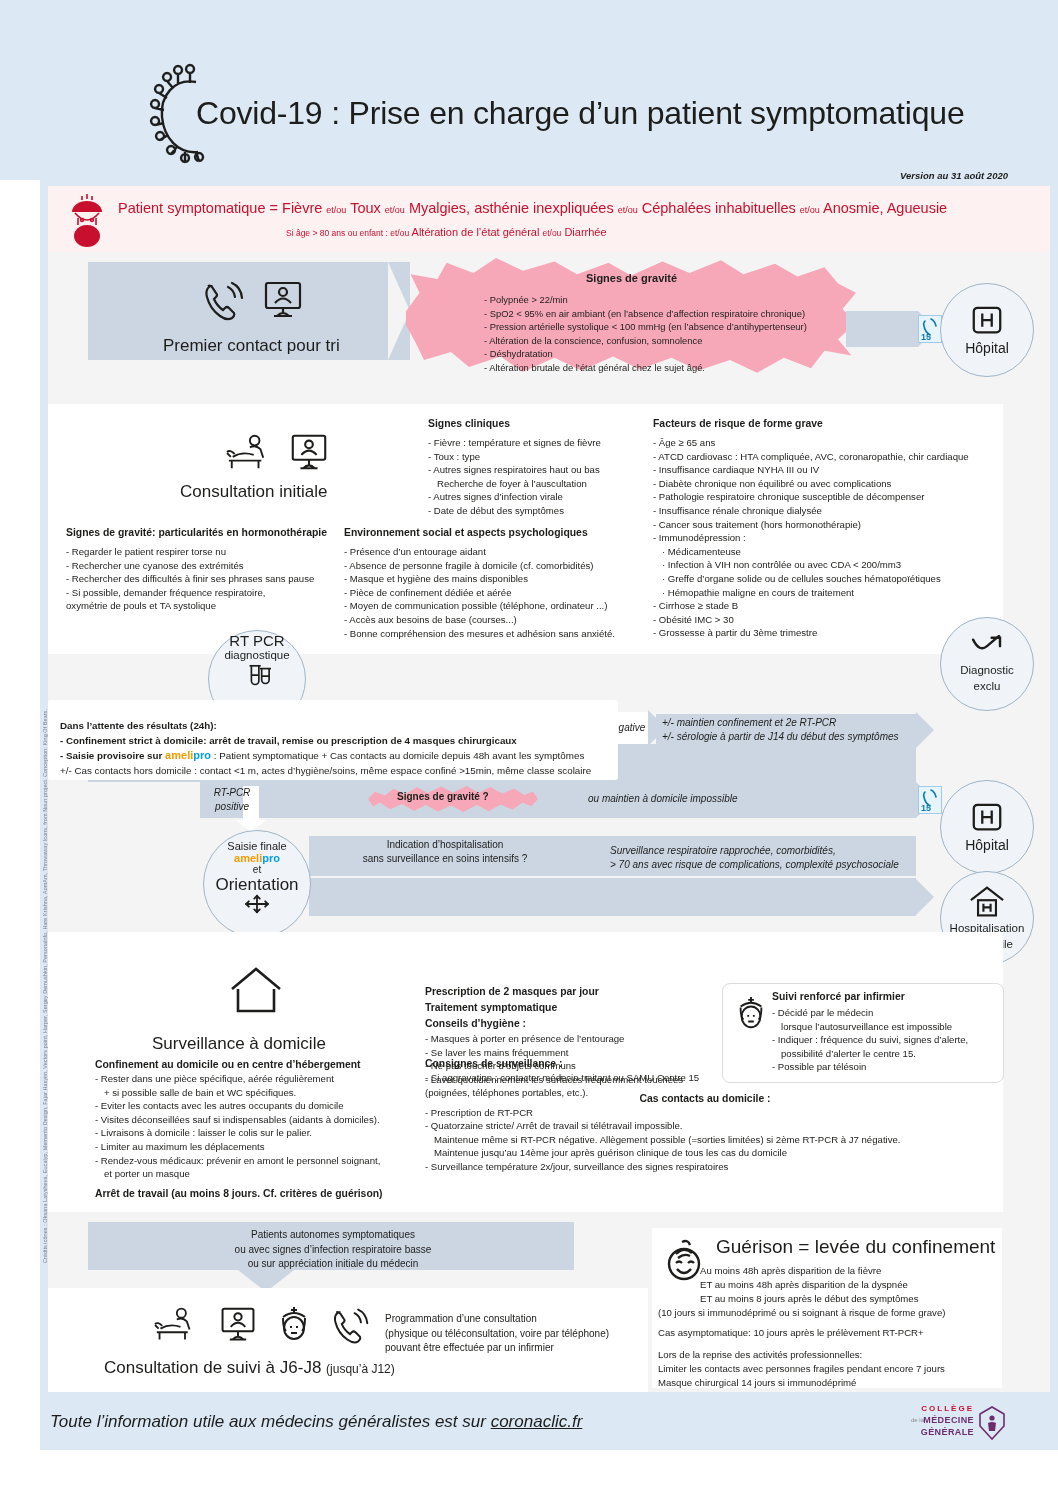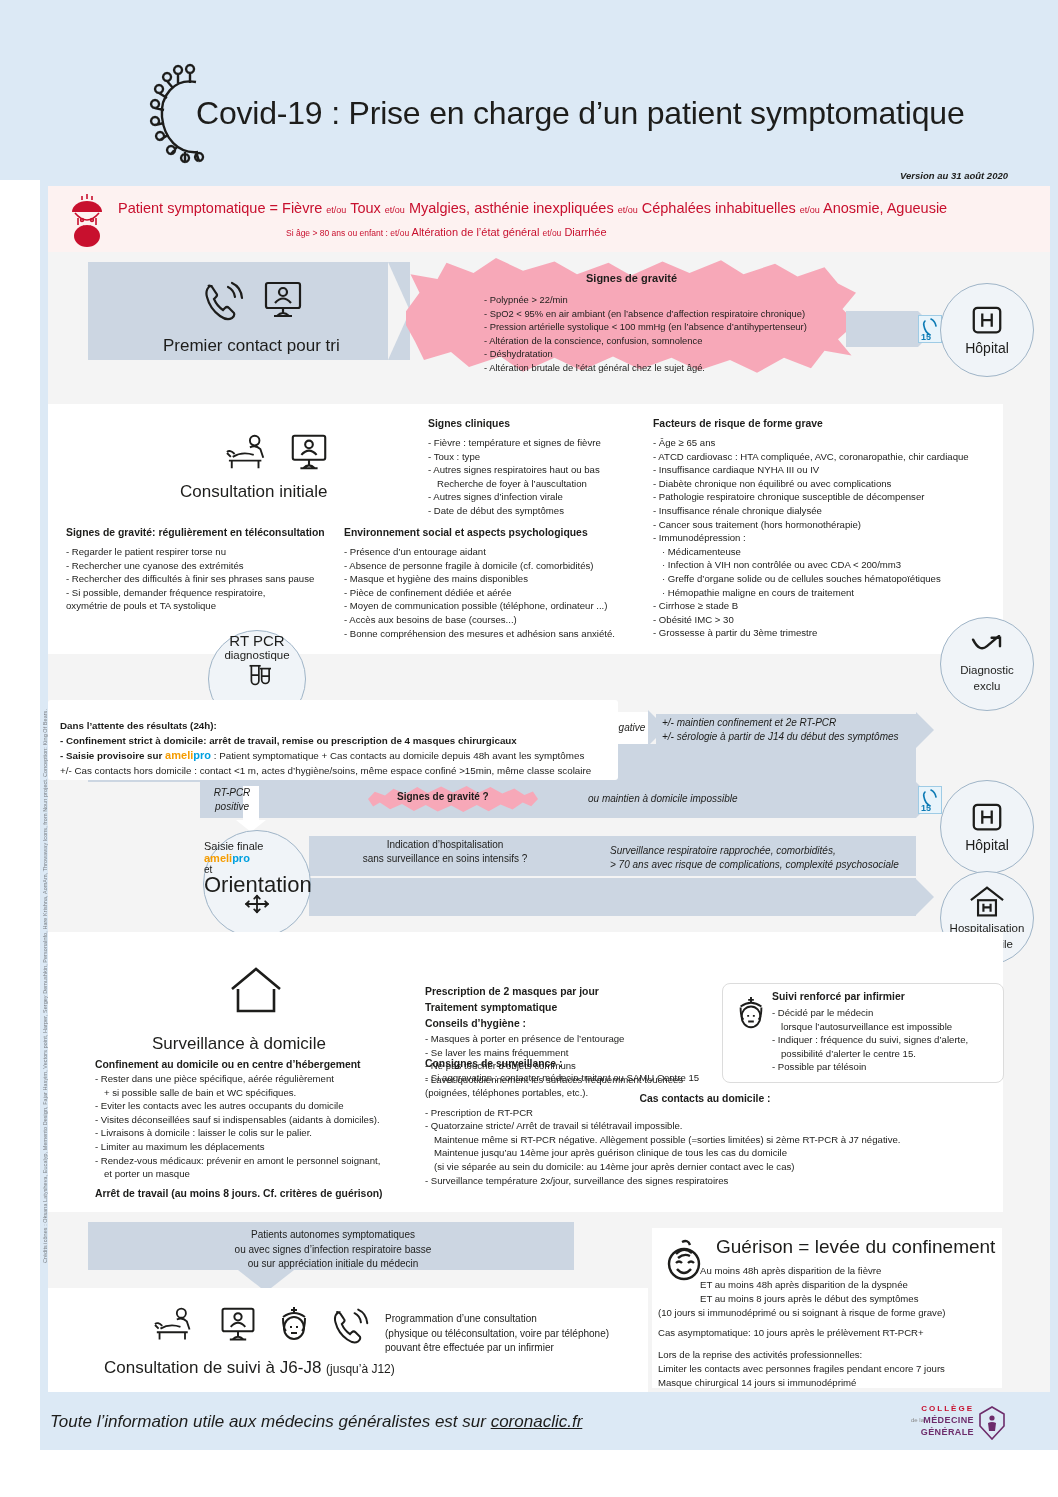--- a/index.html
+++ b/index.html
@@ -92,24 +92,24 @@
 
   .itl{font-style:italic;font-size:10px;color:#1d1d1b;line-height:14px;}
 
   
   .blob{position:absolute;left:368px;top:784px;width:170px;height:30px;background:#f7a8b8;
     clip-path:polygon(0% 50%,4% 26%,10% 38%,15% 16%,22% 33%,29% 10%,35% 30%,43% 8%,50% 28%,58% 7%,65% 29%,72% 10%,79% 32%,86% 15%,92% 37%,97% 25%,100% 50%,96% 74%,91% 62%,85% 85%,78% 68%,71% 91%,64% 70%,56% 93%,49% 72%,41% 92%,34% 70%,27% 90%,20% 67%,13% 84%,7% 62%,3% 75%);}
   .blob-t{position:absolute;left:397px;top:791px;font-size:10px;font-weight:bold;color:#1d1d1b;}
 
   
   .orient{position:absolute;left:203px;top:830px;width:106px;height:106px;border-radius:50%;
-          background:#f0f4f8;border:1px solid #9fb4c7;text-align:left;}
+          background:#f0f4f8;border:1px solid #9fb4c7;text-align:center;}
   .orient .t1{font-size:11px;margin-top:9px;color:#1d1d1b;}
   .orient .t3{font-size:10px;color:#1d1d1b;}
-  .orient .t4{font-size:22px;color:#1d1d1b;line-height:19px;}
+  .orient .t4{font-size:17px;color:#1d1d1b;line-height:19px;}
 
   
   .sd-card{position:absolute;left:48px;top:932px;width:955px;height:280px;background:#ffffff;}
   .sd-icon{position:absolute;left:228px;top:965px;width:56px;height:50px;}
   .sd-label{position:absolute;left:152px;top:1018px;font-size:17px;color:#1d1d1b;margin-top:16px;}
   .sd-mid{position:absolute;left:425px;top:938px;width:310px;}
   .sd-left{position:absolute;left:95px;top:1059px;width:330px;}
   .sd-right{position:absolute;left:425px;top:1058px;width:560px;}
 
   .nurse-box{position:absolute;left:722px;top:983px;width:280px;height:98px;background:#ffffff;border:1px solid #dcdcdc;border-radius:8px;}
@@ -319,21 +319,21 @@
     <div class="li ind">· Médicamenteuse</div>
     <div class="li ind">· Infection à VIH non contrôlée ou avec CDA &lt; 200/mm3</div>
     <div class="li ind">· Greffe d’organe solide ou de cellules souches hématopoïétiques</div>
     <div class="li ind">· Hémopathie maligne en cours de traitement</div>
     <div class="li">- Cirrhose ≥ stade B</div>
     <div class="li">- Obésité IMC &gt; 30</div>
     <div class="li">- Grossesse à partir du 3ème trimestre</div>
   </div>
 
   <div class="col-tc">
-    <div class="h4">Signes de gravité: régulièrement en téléconsultation</div>
+    <div class="h4">Signes de gravité: particularités en hormonothérapie</div>
     <div class="li">- Regarder le patient respirer torse nu</div>
     <div class="li">- Rechercher une cyanose des extrémités</div>
     <div class="li">- Rechercher des difficultés à finir ses phrases sans pause</div>
     <div class="li">- Si possible, demander fréquence respiratoire,</div>
     <div class="li">oxymétrie de pouls et TA systolique</div>
   </div>
 
   <div class="col-env">
     <div class="h4">Environnement social et aspects psychologiques</div>
     <div class="li">- Présence d’un entourage aidant</div>
@@ -507,21 +507,20 @@
   </div>
 
   <div class="sd-right">
     <div class="h4" style="margin-bottom:2px;">Consignes de surveillance :</div>
     <div class="li">- Si aggravation : contacter médecin traitant ou SAMU Centre 15</div>
     <div class="h4" style="margin-top:8px;margin-bottom:2px;text-align:center;">Cas contacts au domicile :</div>
     <div class="li">- Prescription de RT-PCR</div>
     <div class="li">- Quatorzaine stricte/ Arrêt de travail si télétravail impossible.</div>
     <div class="li ind">Maintenue même si RT-PCR négative. Allègement possible (=sorties limitées) si 2ème RT-PCR à J7 négative.</div>
     <div class="li ind">Maintenue jusqu’au 14ème jour après guérison clinique de tous les cas du domicile</div>
-    <div class="li ind">(si vie séparée au sein du domicile: au 14ème jour après dernier contact avec le cas)</div>
     <div class="li">- Surveillance température 2x/jour, surveillance des signes respiratoires</div>
   </div>
 
   <div class="nurse-box"></div>
   <div style="position:absolute;left:734px;top:995px;">
     <svg viewBox="0 0 36 40" width="34" height="38">
         <g fill="none" stroke="#1d1d1b" stroke-width="2">
       <path d="M7 12 q11 -8 22 0"></path>
           <path d="M15 5 h6 M18 2 v6"></path>
       <ellipse cx="18" cy="23" rx="10" ry="11"></ellipse>

